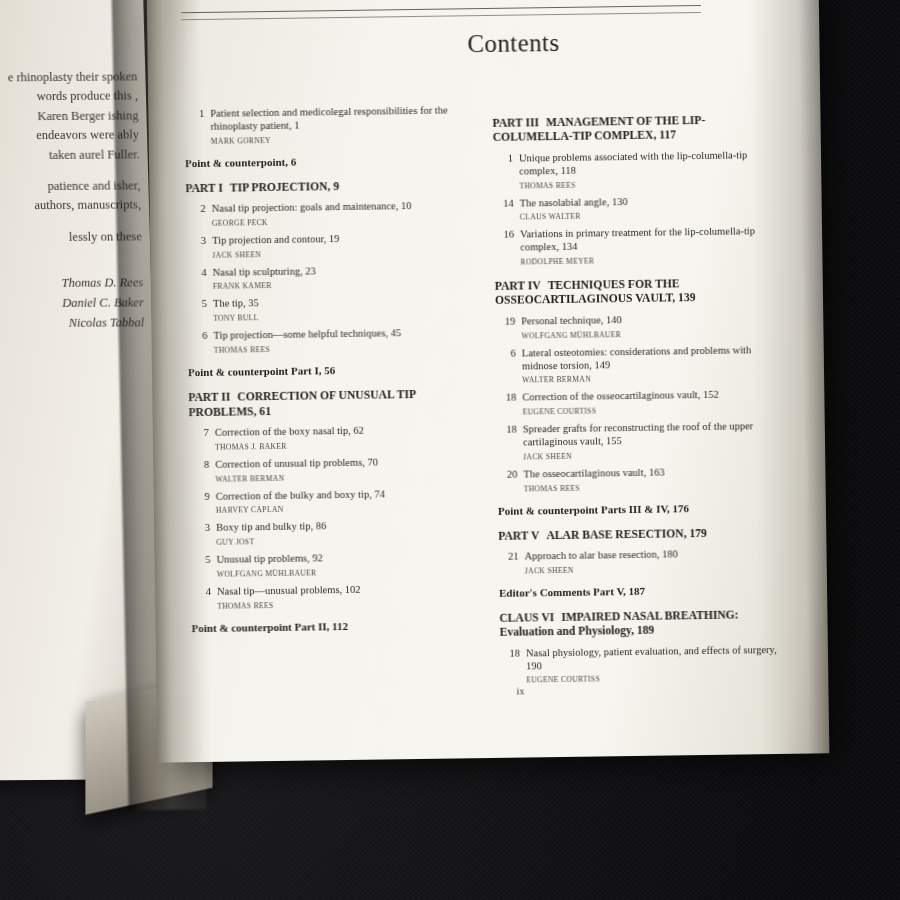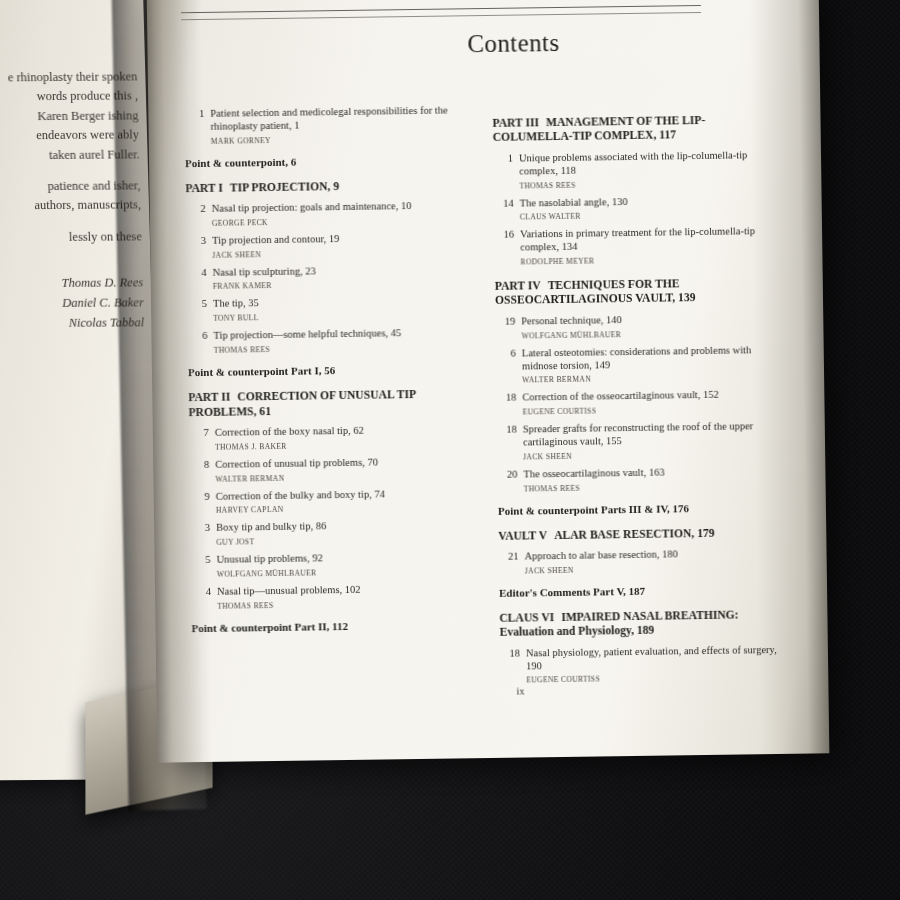--- a/index.html
+++ b/index.html
@@ -360,21 +360,21 @@
             <span class="num">18</span>
             <span class="txt">Spreader grafts for reconstructing the roof of the upper cartilaginous vault, 155</span>
           </div>
           <div class="author">JACK SHEEN</div>
           <div class="entry">
             <span class="num">20</span>
             <span class="txt">The osseocartilaginous vault, 163</span>
           </div>
           <div class="author">THOMAS REES</div>
           <div class="pc-line">Point &amp; counterpoint Parts III &amp; IV, 176</div>
-          <div class="part-head"><span class="pl">VAULT V</span><span>ALAR BASE RESECTION, 179</span></div>
+          <div class="part-head"><span class="pl">PART V</span><span>ALAR BASE RESECTION, 179</span></div>
           <div class="entry">
             <span class="num">21</span>
             <span class="txt">Approach to alar base resection, 180</span>
           </div>
           <div class="author">JACK SHEEN</div>
           <div class="pc-line">Editor's Comments Part V, 187</div>
           <div class="part-head"><span class="pl">CLAUS VI</span><span>IMPAIRED NASAL BREATHING: Evaluation and Physiology, 189</span></div>
           <div class="entry">
             <span class="num">18</span>
             <span class="txt">Nasal physiology, patient evaluation, and effects of surgery, 190</span>

